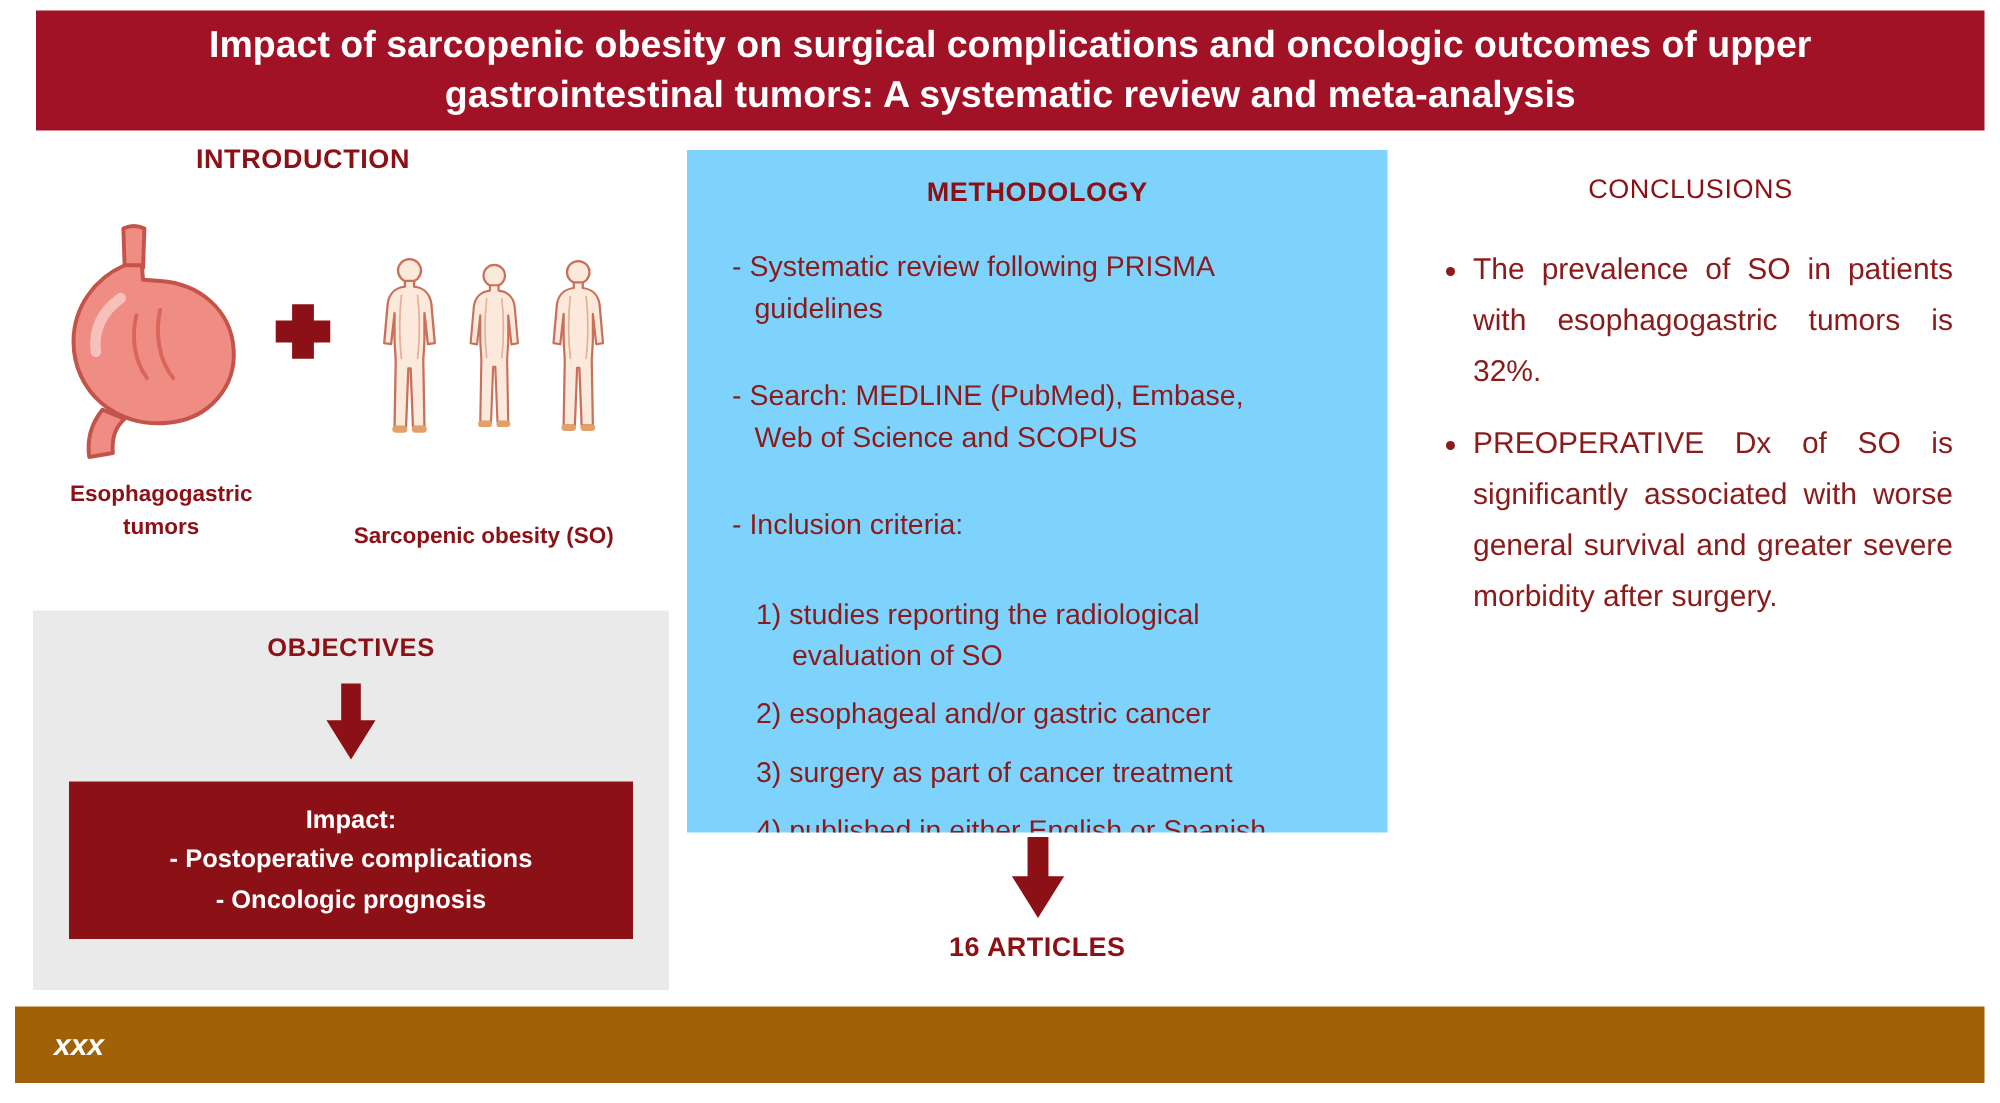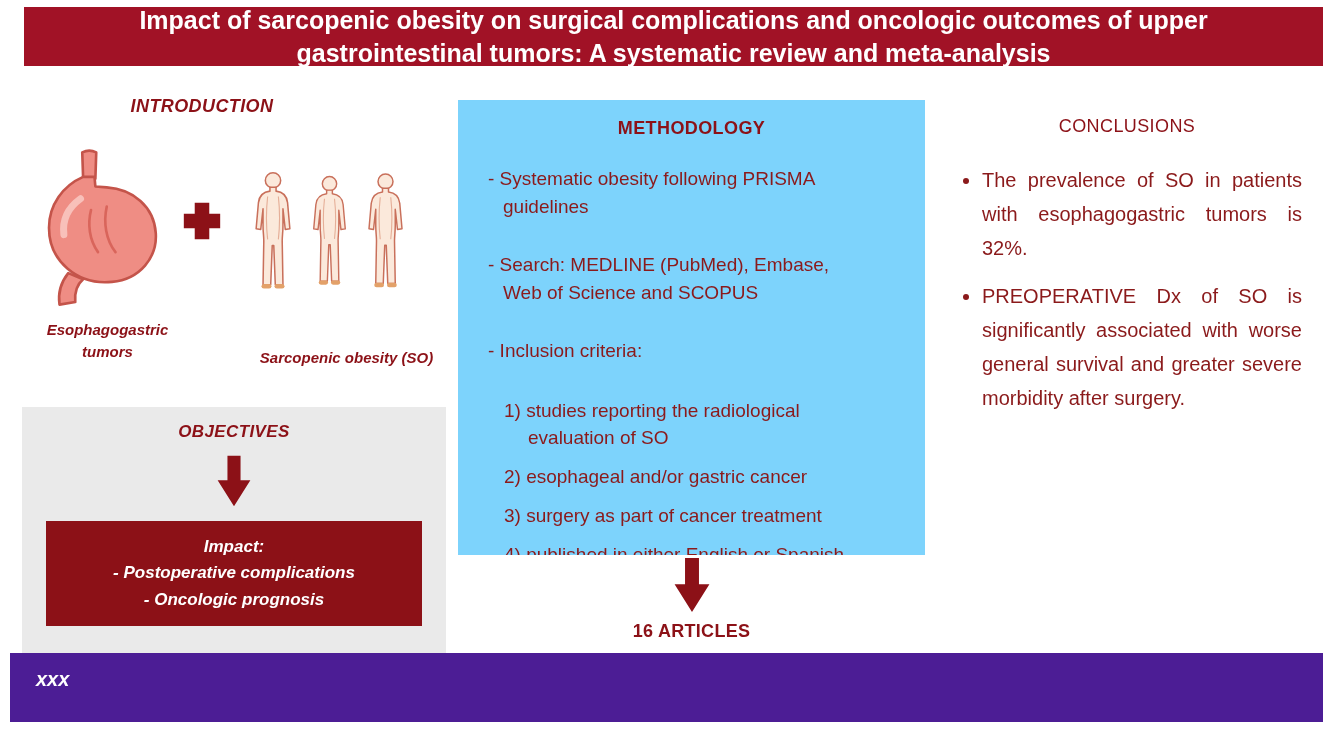--- a/index.html
+++ b/index.html
@@ -7,51 +7,51 @@
   body {
     font-family:"Liberation Sans", sans-serif;
     background:#ffffff;
     position:relative;
     overflow:hidden;
     color:#8B1A1B;
   }
 
   
   .banner {
-    position:absolute; left:24px; right:10px; top:7px; height:59px;
+    position:absolute; left:24px; right:10px; top:7px; height:80px;
     background:#A11226; color:#fff;
     display:flex; align-items:center; justify-content:center;
   }
   .banner h1 {
     font-size:25px; font-weight:bold; text-align:center;
     line-height:1.32; max-width:1100px;
   }
 
   
-  .col-left { position:absolute; left:22px; top:96px; width:424px;font-style:italic; }
+  .col-left { position:absolute; left:22px; top:96px; width:424px; }
   .section-heading {
     font-size:18px; font-weight:bold; color:#8C1117; letter-spacing:.4px;
     text-align:center;
   }
   .col-left .section-heading { width:360px; margin-bottom:2px; }
 
   .intro-art { position:relative; height:282px; }
   .stomach { position:absolute; left:6px; top:28px; width:140px; height:170px; }
   .plus-wrap { position:absolute; left:160px; top:82px; width:40px; height:40px; }
   .figures { position:absolute; left:228px; top:36px; display:flex; gap:12px; align-items:flex-end; }
   .fig { width:46px; height:152px; }
   .fig.f2 { width:43px; }
   .fig.f3 { width:45px; }
 
   .label-tumors {
     position:absolute; left:8px; top:200px; width:155px; text-align:center;
     font-weight:bold; font-size:15px; color:#8C1117; line-height:1.45;
   }
   .label-so {
-    position:absolute; left:232px; top:228px; width:185px; text-align:center;
+    position:absolute; left:208px; top:228px; width:185px; text-align:center;
     font-weight:bold; font-size:15px; color:#8C1117; line-height:1.45;
   }
 
   .objectives {
     margin-top:6px; background:#EAEAEA; height:253px;
     padding:15px 24px 12px; text-align:center;
   }
   .objectives h3 { font-size:17px; font-weight:bold; color:#8C1117; letter-spacing:.4px; }
   .arrow-obj { width:36px; height:60px; margin:9px auto 10px; display:block; }
   .impact-box {
@@ -80,22 +80,22 @@
   .articles { margin-top:9px; font-size:18px; font-weight:bold; color:#8C1117; letter-spacing:.3px; }
 
   
   .col-right { position:absolute; left:952px; top:116px; width:350px; }
   .col-right h2 { font-size:18px; font-weight:normal; color:#8C1117; text-align:center; letter-spacing:.4px; margin-bottom:26px; }
   .conclusion-list { list-style:disc; padding-left:30px; font-size:20px; color:#8B1A1B; }
   .conclusion-list li { text-align:justify; line-height:1.7; margin-bottom:14px; }
 
   
   .footer {
-    position:absolute; left:10px; right:10px; bottom:13px; height:69px;
-    background:#4c1d95; color:#fff;
+    position:absolute; left:10px; right:10px; bottom:13px; height:51px;
+    background:#a16207; color:#fff;
   }
   .footer-note {
     position:absolute; left:26px; top:15px;
     font-style:italic; font-weight:bold; font-size:20px;
   }
   .logo {
     position:absolute; right:3px; top:3px; bottom:3px; width:120px;
     background:#9E2732; border:1px solid rgba(255,255,255,.55);
     text-align:center; font-family:"Liberation Serif", serif;
     padding-top:3px; color:#fff;
@@ -170,21 +170,21 @@
       <div>Impact:</div>
       <div>- Postoperative complications</div>
       <div>- Oncologic prognosis</div>
     </div>
   </div>
 </section>
 
 <section class="methodology-panel">
   <h2>METHODOLOGY</h2>
   <ul class="m-items">
-    <li class="m-item">- Systematic obesity following PRISMA guidelines</li>
+    <li class="m-item">- Systematic review following PRISMA guidelines</li>
     <li class="m-item">- Search: MEDLINE (PubMed), Embase, Web of Science and SCOPUS</li>
     <li class="m-item last">- Inclusion criteria:</li>
   </ul>
   <ul class="criteria">
     <li class="narrow">1) studies reporting the radiological evaluation of SO</li>
     <li>2) esophageal and/or gastric cancer</li>
     <li>3) surgery as part of cancer treatment</li>
     <li>4) published in either English or Spanish</li>
   </ul>
 </section>

